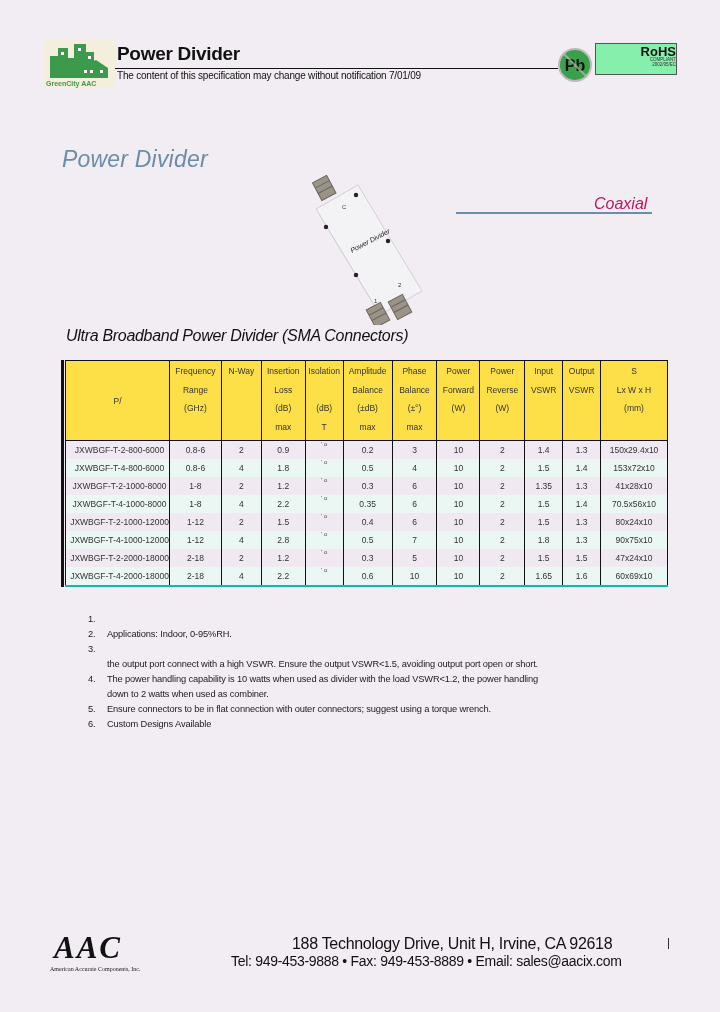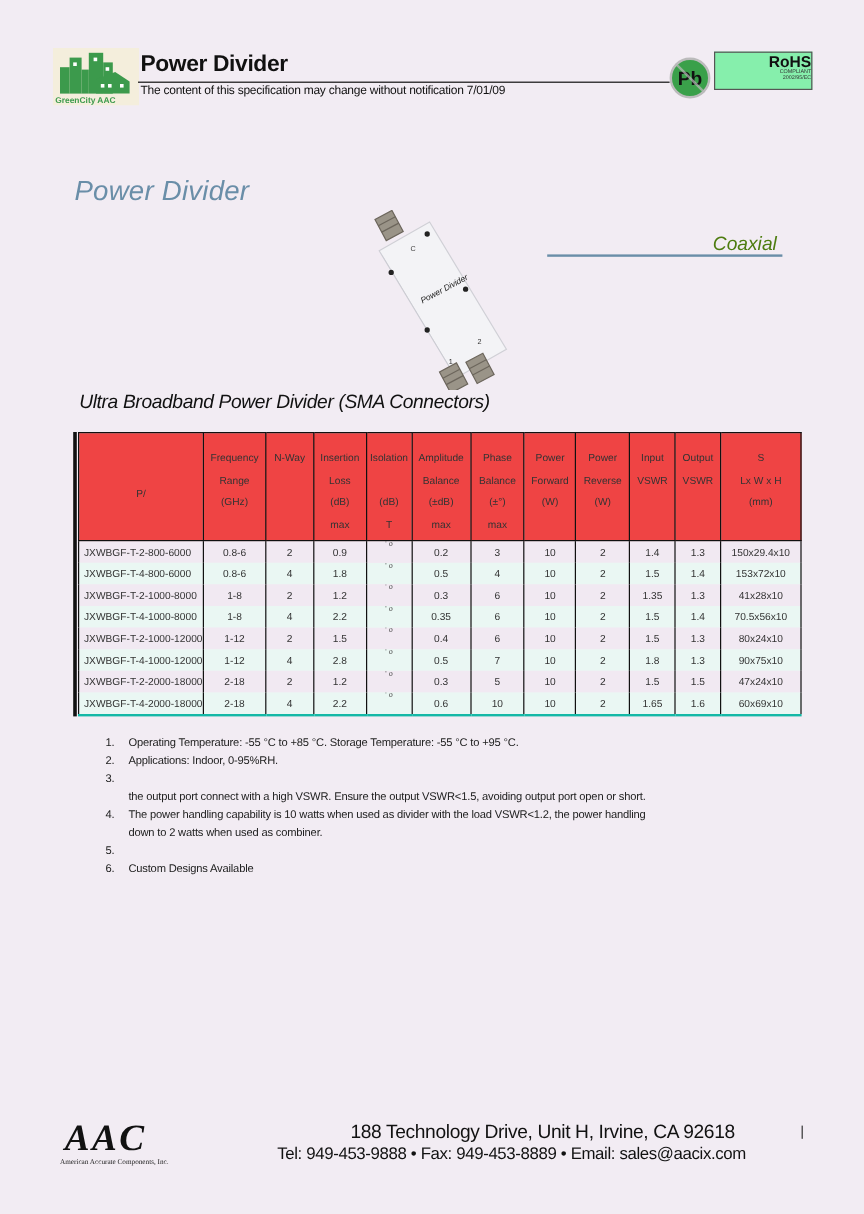--- a/index.html
+++ b/index.html
@@ -17,34 +17,34 @@
   .hdr-sub { left:117px; top:70px; font-size:10px; letter-spacing:-0.2px;text-align:center; }
   .pb-badge { left:557px; top:47px; width:36px; height:36px; }
   .rohs { left:595px; top:43px; width:36px; height:30px; border:1px solid #555; background:#86efac;
           text-align:right; line-height:1;padding-left:44px; }
   .rohs .big { font-size:13px; font-weight:bold; display:block; margin-top:1px; }
   .rohs .small { font-size:4.5px; display:block; color:#333; }
 
   
   .main-title { left:62px; top:146px; font-size:23px; font-style:italic; color:#6a8ea8; letter-spacing:0.2px; }
   .coax-rule { left:456px; top:212px; width:196px; height:2px; background:#6a8ea8; }
-  .coax { left:594px; top:195px; font-size:16px; font-style:italic; color:#4d7c0f; }
+  .coax { left:594px; top:195px; font-size:16px; font-style:italic; color:#be185d; }
   .product-img { left:298px; top:175px; width:140px; height:150px; }
   .subtitle { left:66px; top:327px; font-size:16px; font-style:italic; letter-spacing:-0.3px; }
 
   
   .tbl-wrap { left:61px; top:360px; width:608px; }
   .tbl-wrap::before { content:""; position:absolute; left:0; top:0; bottom:0; width:3px; background:#111; }
   table.spec { border-collapse:collapse; margin-left:4px; width:603px; font-size:8.5px; color:#333; }
   table.spec td { border-left:1px solid #111; border-right:1px solid #111; text-align:center; padding:0; height:18px; white-space:nowrap; }
-  table.spec thead td { background:#ef4444; vertical-align:top; height:78px; border-top:1px solid #111; border-bottom:1px solid #111; line-height:18.5px; padding-top:11px; }
+  table.spec thead td { background:#fde047; vertical-align:top; height:78px; border-top:1px solid #111; border-bottom:1px solid #111; line-height:18.5px; padding-top:1px; }
   table.spec tbody tr:nth-child(odd) td { background:#f1e9f2; }
   table.spec tbody tr:nth-child(even) td { background:#eaf7f3; }
   table.spec tbody tr:last-child td { border-bottom:2px solid #14b8a6; }
-  table.spec td.pn { text-align:left; padding-left:4px; }
+  table.spec td.pn { text-align:center; padding-left:4px; }
   table.spec td.iso { font-size:6px; color:#444; line-height:7px; vertical-align:top; overflow:hidden; }
   table.spec td.pn-head { vertical-align:middle; line-height:normal; }
 
   
   .notes { left:88px; top:612px; width:600px; font-size:9.3px; color:#222; line-height:15px; letter-spacing:-0.15px; }
   .notes .n { display:flex; }
   .notes .n .num { width:19px; flex:none; }
   .notes .cont { padding-left:19px; }
 
   
@@ -316,21 +316,20 @@
         </tr>
       </tbody>
   </table>
 </div>
 
 <div class="abs notes">
   <div id="notes-list">
       <div>
         <div class="n">
           <span class="num">1.</span>
-          <span>Operating Temperature: -55 °C to +85 °C. Storage Temperature: -55 °C to +95 °C.</span>
         </div>
       </div>
       <div>
         <div class="n">
           <span class="num">2.</span>
           <span>Applications: Indoor, 0-95%RH.</span>
         </div>
       </div>
       <div>
         <div class="n">
@@ -341,20 +340,21 @@
       <div>
         <div class="n">
           <span class="num">4.</span>
           <span>The power handling capability is 10 watts when used as divider with the load VSWR&lt;1.2, the power handling</span>
         </div>
         <div class="cont">down to 2 watts when used as combiner.</div>
       </div>
       <div>
         <div class="n">
           <span class="num">5.</span>
+          <span>Ensure connectors to be in flat connection with outer connectors; suggest using a torque wrench.</span>
         </div>
       </div>
       <div>
         <div class="n">
           <span class="num">6.</span>
           <span>Custom Designs Available</span>
         </div>
       </div>
     </div>
 </div>

